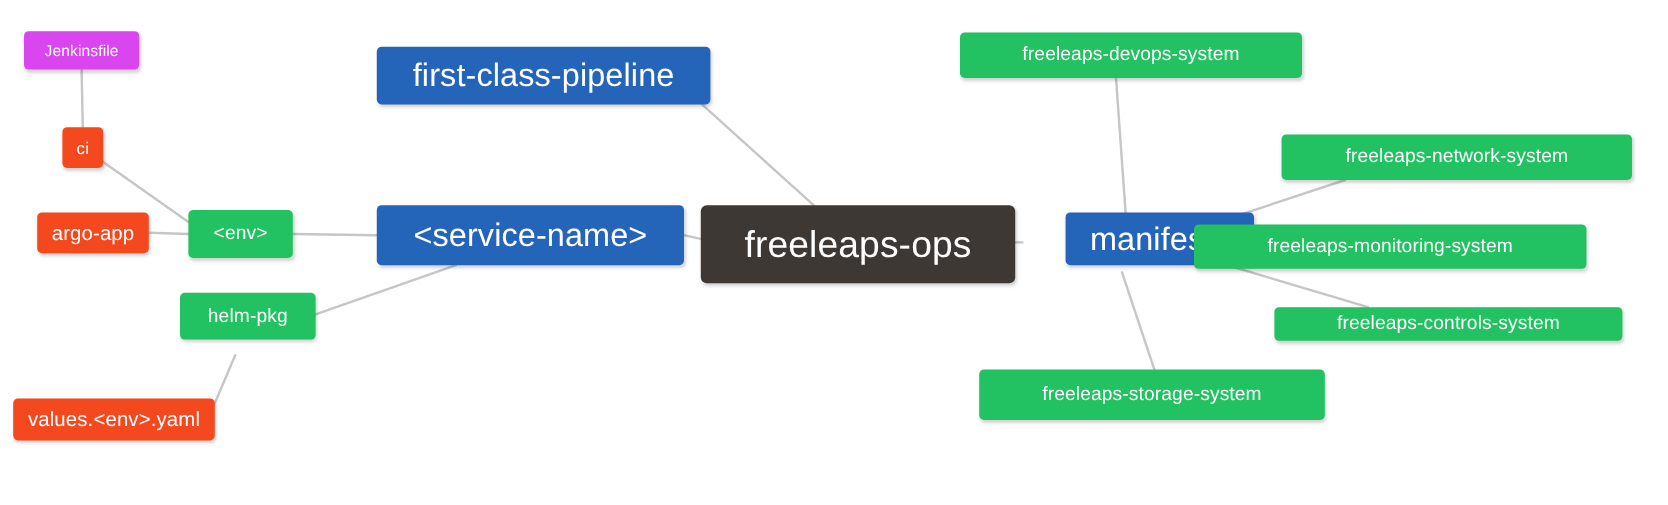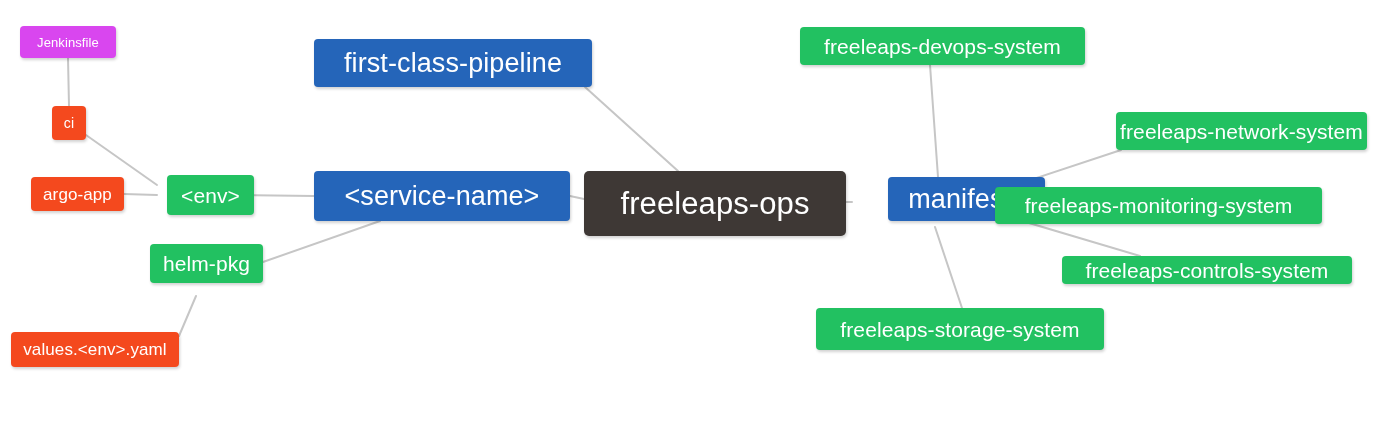--- a/index.html
+++ b/index.html
@@ -46,21 +46,21 @@
     border-radius: 5px;
     font-size: 31px;
   }
   .node.blue      { background: #2565B9; }
   .node.green     { background: #22C161; }
   .node.orange    { background: #d946ef; }
   .node.red       { background: #F4491E; }
 
   .sz-xxl { font-size: 31px; }
   .sz-xl  { font-size: 27px; }
-  .sz-md  { font-size: 21px; }
+  .sz-md  { font-size: 16px; }
   .sz-sm  { font-size: 17px; }
   .sz-xs  { font-size: 14px; }
   .sz-xxs { font-size: 13px; }
 </style>
 </head>
 <body>
 
 <div id="canvas">
   <svg id="edges" viewBox="0 0 1390 421" width="1390" height="421">
       <line x1="68" y1="58" x2="69" y2="106" stroke="#C6C6C6" stroke-width="2" stroke-linecap="round"></line>
@@ -75,26 +75,26 @@
       <line x1="938" y1="177" x2="930" y2="65" stroke="#C6C6C6" stroke-width="2" stroke-linecap="round"></line>
       <line x1="1009" y1="187" x2="1121" y2="150" stroke="#C6C6C6" stroke-width="2" stroke-linecap="round"></line>
       <line x1="1009" y1="203" x2="1051" y2="203" stroke="#C6C6C6" stroke-width="2" stroke-linecap="round"></line>
       <line x1="1009" y1="217" x2="1140" y2="256" stroke="#C6C6C6" stroke-width="2" stroke-linecap="round"></line>
       <line x1="935" y1="227" x2="962" y2="308" stroke="#C6C6C6" stroke-width="2" stroke-linecap="round"></line>
     </svg>
   <div id="node-layer">
       <div class="node orange sz-xxs" style="left: 20px; top: 26px; width: 96px; height: 32px;">Jenkinsfile</div>
       <div class="node red sz-xs" style="left: 52px; top: 106px; width: 34px; height: 34px;">ci</div>
       <div class="node red sz-sm" style="left: 31px; top: 177px; width: 93px; height: 34px;">argo-app</div>
-      <div class="node green sz-md" style="left: 167px; top: 175px; width: 87px; height: 40px; text-align: center;">&lt;env&gt;</div>
+      <div class="node green sz-md" style="left: 157px; top: 175px; width: 87px; height: 40px; text-align: center;">&lt;env&gt;</div>
       <div class="node green sz-md" style="left: 150px; top: 244px; width: 113px; height: 39px;">helm-pkg</div>
       <div class="node red sz-sm" style="left: 11px; top: 332px; width: 168px; height: 35px;">values.&lt;env&gt;.yaml</div>
       <div class="node blue sz-xl" style="left: 314px; top: 39px; width: 278px; height: 48px;">first-class-pipeline</div>
       <div class="node blue sz-xl" style="left: 314px; top: 171px; width: 256px; height: 50px;">&lt;service-name&gt;</div>
       <div class="node root sz-xxl" style="left: 584px; top: 171px; width: 262px; height: 65px;">freeleaps-ops</div>
       <div class="node blue sz-xl" style="left: 888px; top: 177px; width: 157px; height: 44px;">manifests</div>
       <div class="node green sz-md" style="left: 800px; top: 27px; width: 285px; height: 38px;">freeleaps-devops-system</div>
-      <div class="node green sz-md" style="left: 1116px; top: 112px; width: 251px; height: 38px;">freeleaps-network-system</div>
+      <div class="node green sz-md" style="left: 1068px; top: 112px; width: 292px; height: 38px;">freeleaps-network-system</div>
       <div class="node green sz-md" style="left: 995px; top: 187px; width: 327px; height: 37px;">freeleaps-monitoring-system</div>
       <div class="node green sz-md" style="left: 1062px; top: 256px; width: 290px; height: 28px;">freeleaps-controls-system</div>
       <div class="node green sz-md" style="left: 816px; top: 308px; width: 288px; height: 42px;">freeleaps-storage-system</div>
     </div>
 </div>
 
 </body></html>

